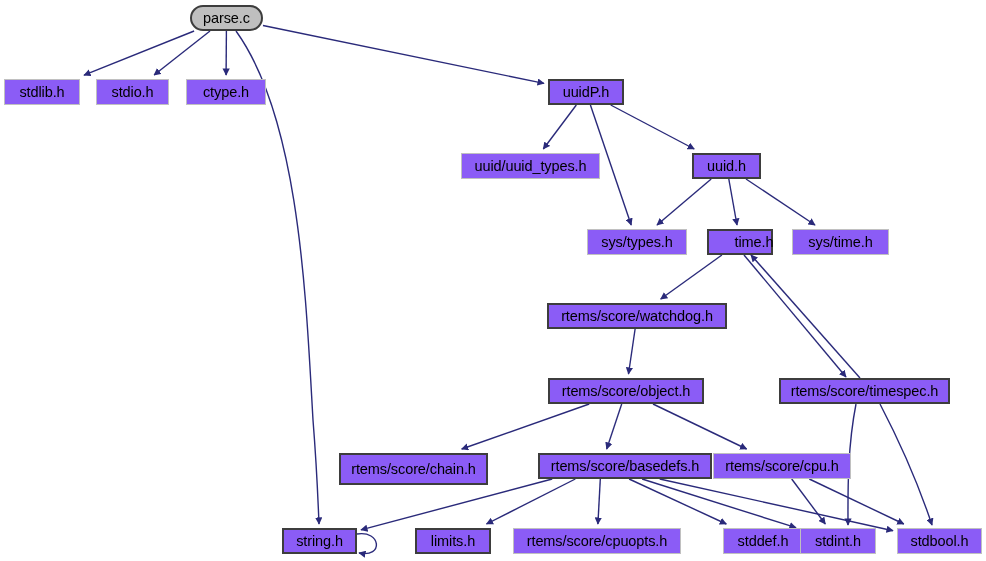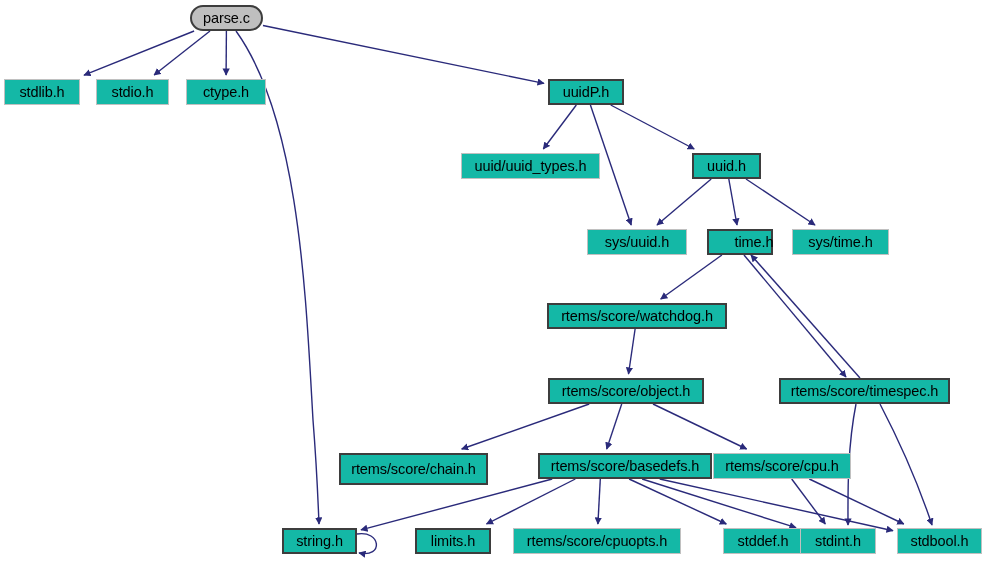--- a/index.html
+++ b/index.html
@@ -24,21 +24,21 @@
     width: 986px;
     height: 561px;
     pointer-events: none;
   }
   .node {
     position: absolute;
     box-sizing: border-box;
     display: flex;
     align-items: center;
     justify-content: center;
-    background: #14b8a6;
+    background: #8b5cf6;
     border: 1px solid #c0c0c0;
     font-size: 14.5px;
     color: #000000;
     white-space: nowrap;
     line-height: 1;
     letter-spacing: -0.1px;
   }
   .node.bold {
     border: 2px solid #3d3d3d;
   }
@@ -111,21 +111,21 @@
       <div class="node bold" style="left: 548px; top: 79px; width: 76px; height: 26px;">
         <span class="node-label">uuidP.h</span>
       </div>
       <div class="node" style="left: 461px; top: 153px; width: 139px; height: 26px;">
         <span class="node-label">uuid/uuid_types.h</span>
       </div>
       <div class="node bold" style="left: 692px; top: 153px; width: 69px; height: 26px;">
         <span class="node-label">uuid.h</span>
       </div>
       <div class="node" style="left: 587px; top: 229px; width: 100px; height: 26px;">
-        <span class="node-label">sys/uuid.h</span>
+        <span class="node-label">sys/types.h</span>
       </div>
       <div class="node bold" style="left: 707px; top: 229px; width: 66px; height: 26px; padding-left: 28px;">
         <span class="node-label">time.h</span>
       </div>
       <div class="node" style="left: 792px; top: 229px; width: 97px; height: 26px;">
         <span class="node-label">sys/time.h</span>
       </div>
       <div class="node bold" style="left: 547px; top: 303px; width: 180px; height: 26px;">
         <span class="node-label">rtems/score/watchdog.h</span>
       </div>

